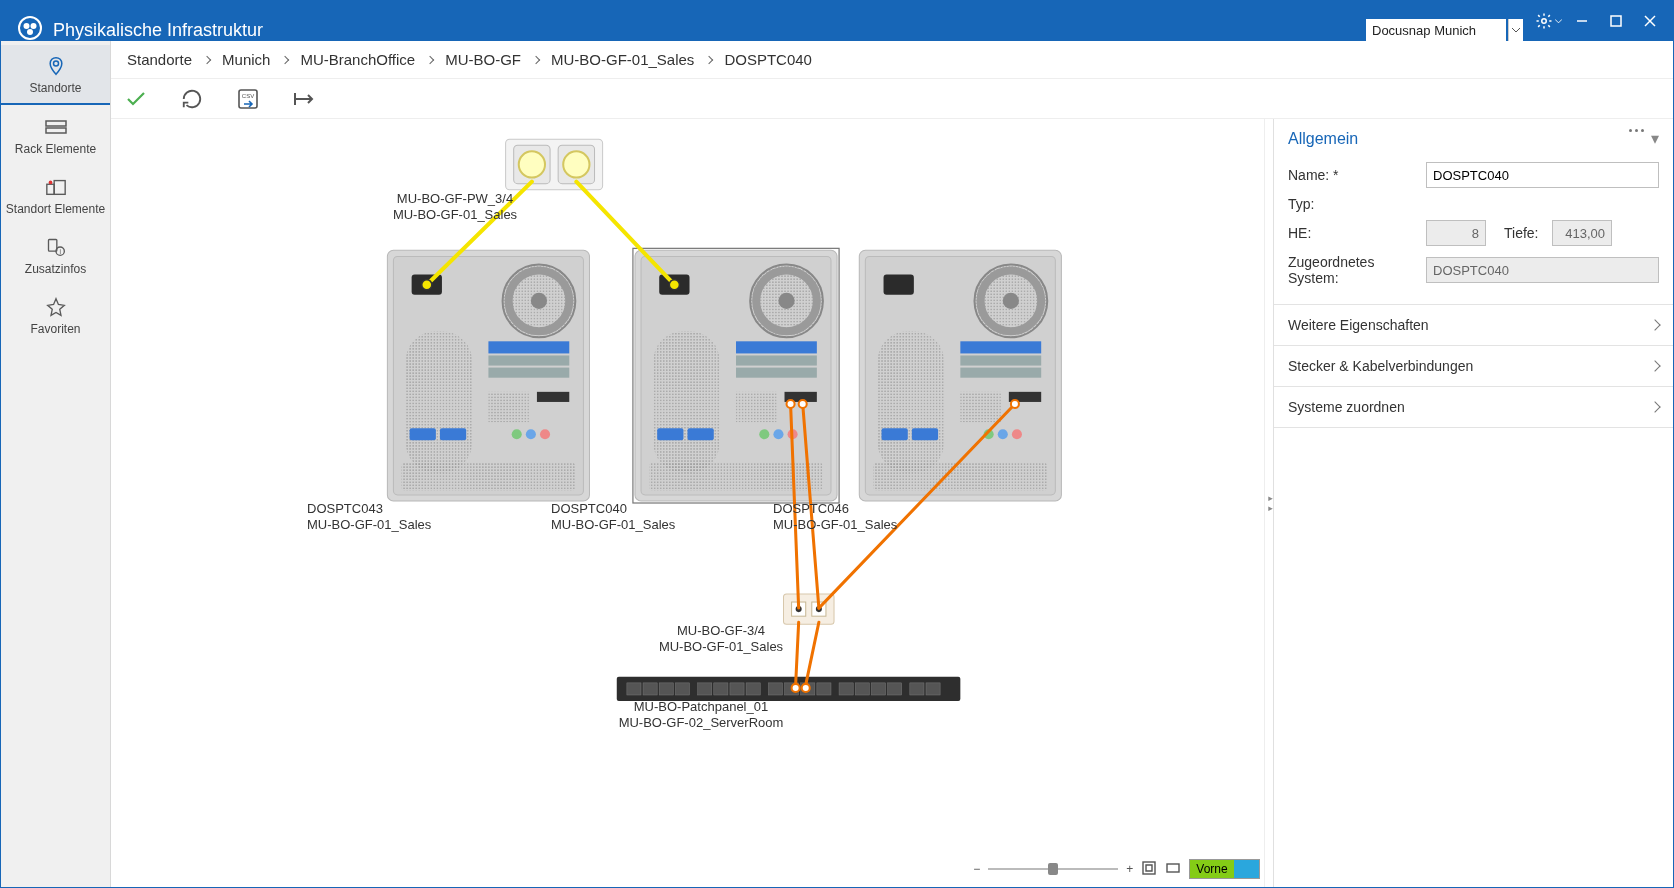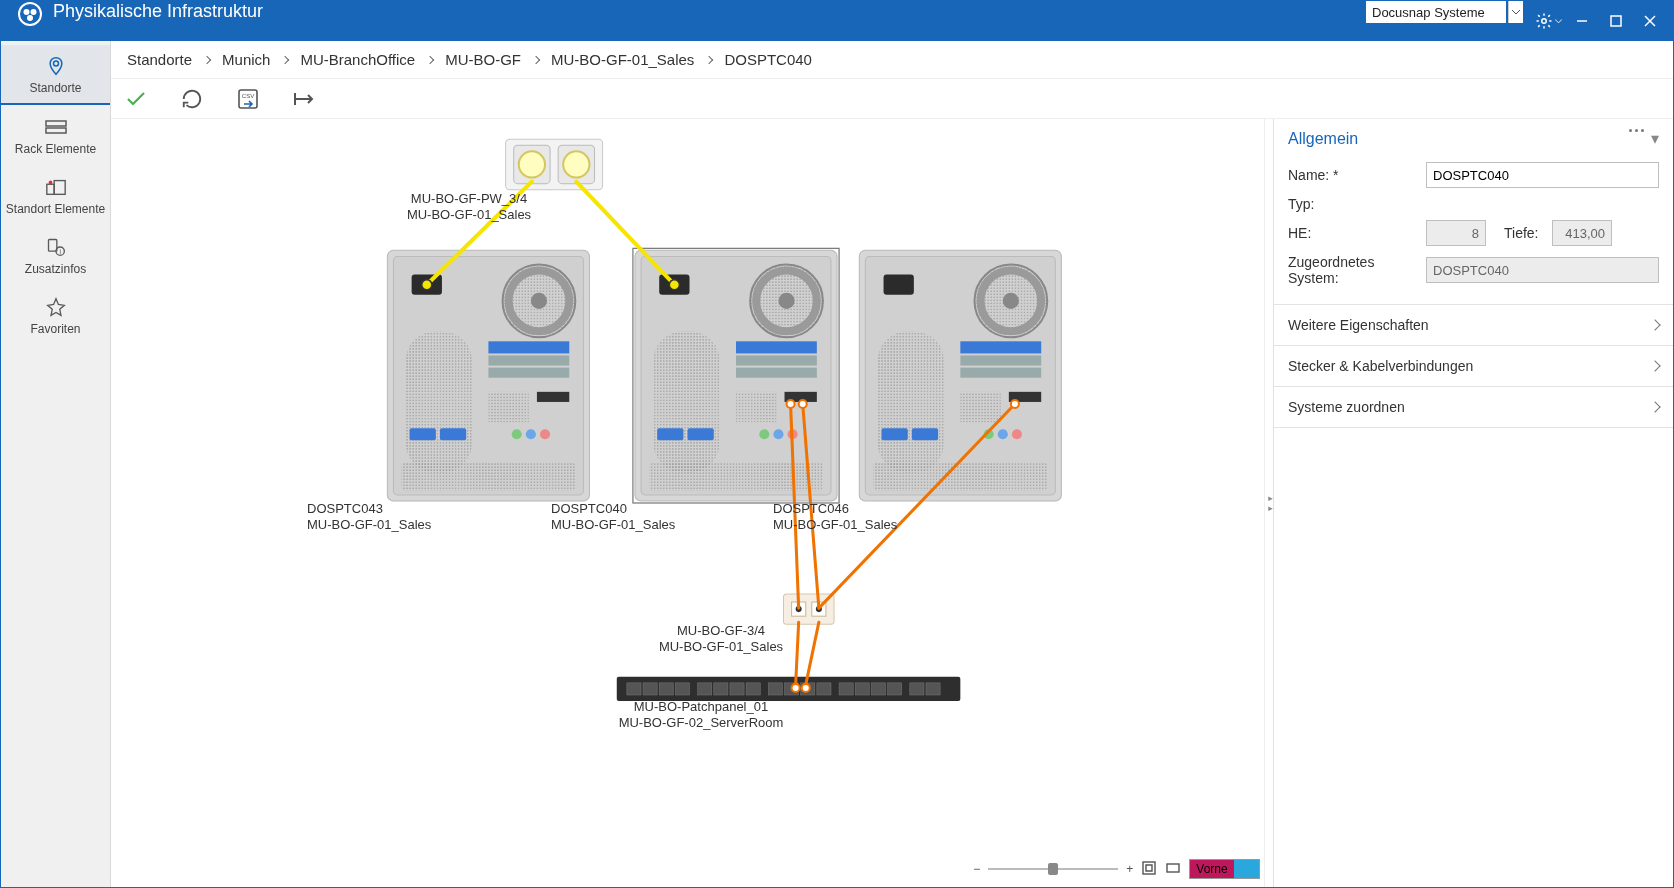--- a/index.html
+++ b/index.html
@@ -1,18 +1,18 @@
 <!DOCTYPE html>
 <html><head>
 <meta charset="utf-8">
 <style>
   * { box-sizing: border-box; font-family: "Segoe UI", Arial, sans-serif; }
   body { margin:0; background:#fff; width:1674px; height:888px; overflow:hidden; border:1px solid #1766b7;}
   
-  .titlebar { background:#1766b7; height:40px; display:flex; align-items:flex-start; color:#fff; padding:0 6px; font-size:18px; }
+  .titlebar { background:#1766b7; height:40px; display:flex; align-items:flex-end; color:#fff; padding:0 6px; font-size:18px; }
   .titlebar .logo { width:26px; height:26px; margin:0 10px; display:flex; align-items:center; justify-content:center;}
   .titlebar .title { flex:none; }
   .titlebar .spacer { flex:1; }
   .titlebar .search-box { background:#fff; color:#222; font-size:13px; width:140px; height:22px; display:flex; align-items:center; padding:0 6px; margin-right:2px;}
   .titlebar .search-drop { width:15px; height:22px; background:#fff; border-left:1px solid #ccc; display:flex; align-items:center; justify-content:center; margin-right:8px;}
   .titlebar .search-drop svg { display:block; }
   .titlebar .tb-btn { width:34px; height:40px; display:flex; align-items:center; justify-content:center; cursor:pointer; }
 
   
   .appbody { display:flex; height:calc(100% - 40px); }
@@ -37,21 +37,21 @@
 
   .canvas-label { position:absolute; font-size:13px; color:#333; text-align:center; transform:translateX(-50%); white-space:nowrap; line-height:1.25; }
   .canvas-label.left { text-align:left; transform:none; }
 
   .zoombar { position:absolute; bottom:6px; right:4px; height:24px; display:flex; align-items:center; gap:8px; font-size:12px;}
   .zoombar .track { width:130px; height:2px; background:#bbb; position:relative;}
   .zoombar .thumb { position:absolute; top:-5px; width:10px; height:12px; background:#888; border-radius:2px;}
   .zoombar .zic { color:#555; cursor:pointer; }
   .zoombar .view-toggle { display:flex; border:1px solid #999; font-size:12px;}
   .zoombar .view-toggle div { padding:2px 6px;}
-  .zoombar .view-toggle .front{ background:#be185d;}
+  .zoombar .view-toggle .front{ background:#84cc16;}
   .zoombar .view-toggle .back { background:#2aa7dd;}
 
   
   .rpanel { width:400px; border-left:1px solid #e0e0e0; display:flex; flex-direction:column; font-size:14px; color:#333;}
   .expander-handle { width:9px; background:#fff; border-left:1px solid #eee; display:flex; align-items:center; justify-content:center;}
   .expander-handle div { color:#888; font-size:9px; letter-spacing:-3px;}
   .rpanel .sec-head { display:flex; align-items:center; justify-content:space-between; padding:10px 14px; color:#1766b7; font-size:16px;}
   .rpanel .sec-head .dots { color:#888; cursor:pointer; display:flex; gap:3px;}
   .rpanel .sec-head .dots span{ width:3px; height:3px; background:#777; border-radius:50%; display:block;}
   .rpanel .row { display:flex; align-items:center; padding:4px 14px; gap:8px;}
@@ -72,21 +72,21 @@
     <svg width="24" height="24" viewBox="0 0 24 24">
         <circle cx="12" cy="12" r="11" fill="none" stroke="#fff" stroke-width="2"></circle>
         <circle cx="8.5" cy="10" r="3" fill="#fff"></circle>
         <circle cx="15.5" cy="10" r="3" fill="#fff"></circle>
         <circle cx="12" cy="16" r="3" fill="#fff"></circle>
       </svg>
   </div>
   <div class="title">Physikalische Infrastruktur</div>
   <div class="spacer"></div>
   <div class="search-box">
-      <span>Docusnap Systeme</span>
+      <span>Docusnap Munich</span>
     </div>
   <div class="search-drop">
     <svg width="8" height="5" viewBox="0 0 8 5">
         <path d="M0 0 L4 4 L8 0" fill="none" stroke="#555" stroke-width="1"></path>
       </svg>
   </div>
   <div class="tb-btn">
     <svg width="18" height="18" viewBox="0 0 24 24" fill="none" stroke="#fff" stroke-width="2">
         <circle cx="12" cy="12" r="3"></circle>
         <path d="M12 2v3M12 19v3M4.2 4.2l2.1 2.1M17.7 17.7l2.1 2.1M2 12h3M19 12h3M4.2 19.8l2.1-2.1M17.7 6.3l2.1-2.1"></path>
@@ -307,21 +307,21 @@
           </g>
           <g fill="#fff" stroke="#f07200" stroke-width="2">
             <circle cx="592" cy="282" r="4"></circle>
               <circle cx="604" cy="282" r="4"></circle>
             <circle cx="814" cy="282" r="4"></circle>
             <circle cx="597" cy="563" r="4"></circle>
               <circle cx="607" cy="563" r="4"></circle>
           </g>
         </svg>
 
-        <div class="canvas-label" style="left:358px; top:72px">
+        <div class="canvas-label" style="left:344px; top:72px">
           <span>MU-BO-GF-PW_3/4</span><br><span>MU-BO-GF-01_Sales</span>
         </div>
         <div class="canvas-label left" style="left:196px; top:382px">
           <span>DOSPTC043</span><br><span>MU-BO-GF-01_Sales</span>
         </div>
         <div class="canvas-label left" style="left:440px; top:382px">
           <span>DOSPTC040</span><br><span>MU-BO-GF-01_Sales</span>
         </div>
         <div class="canvas-label left" style="left:662px; top:382px">
           <span>DOSPTC046</span><br><span>MU-BO-GF-01_Sales</span>

